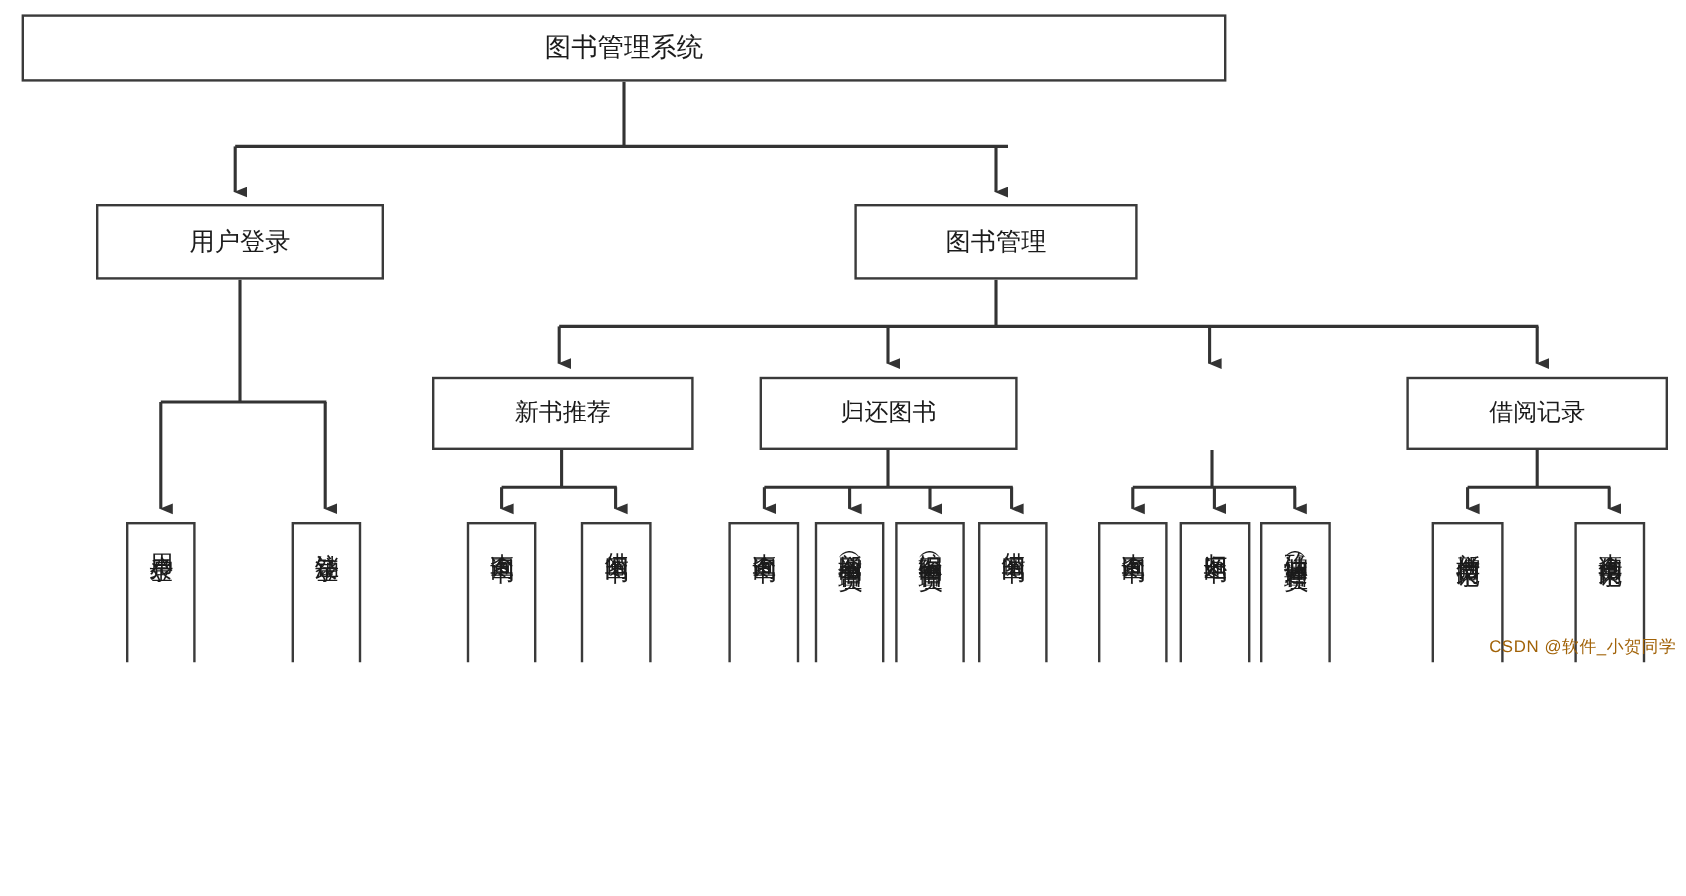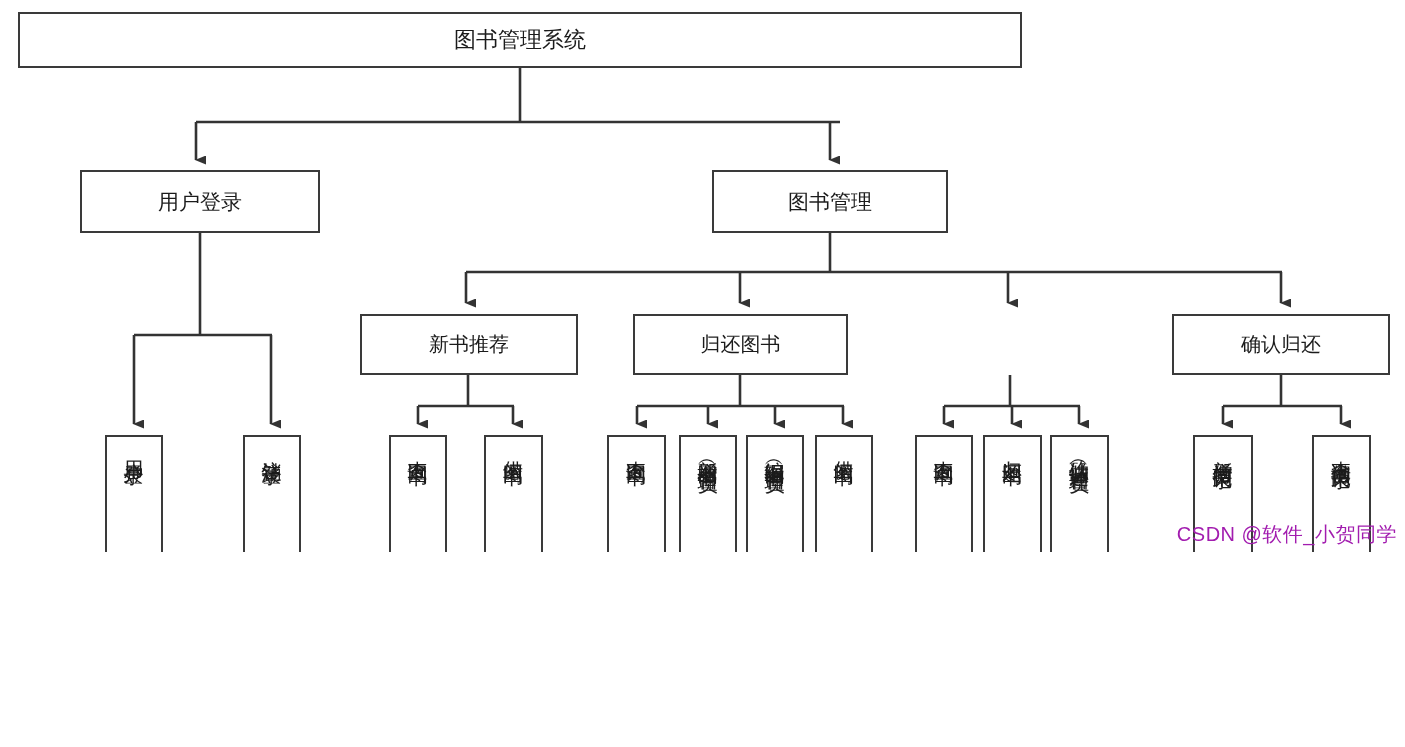--- a/index.html
+++ b/index.html
@@ -57,22 +57,22 @@
     writing-mode: vertical-rl;
     text-orientation: upright;
     letter-spacing: 2px;
     line-height: 1.0;
     white-space: nowrap;
   }
   #watermark {
     position: absolute;
     right: 8px;
     bottom: 4px;
-    font-size: 20px;
-    color: #a21caf;
+    font-size: 14px;
+    color: #a16207;
     white-space: nowrap;
     letter-spacing: 0.5px;
   }
 </style>
 </head>
 <body>
 
 <div id="diagram-canvas">
 
   <svg id="edge-layer" viewBox="0 0 1405 747" xmlns="http://www.w3.org/2000/svg">
@@ -136,21 +136,21 @@
     <span>图书管理</span>
   </div>
 
   <div class="node level3" style="left:360px; top:314px; width:218px; height:61px;text-align:center;">
     <span>新书推荐</span>
   </div>
   <div class="node level3" style="left:633px; top:314px; width:215px; height:61px;">
     <span>归还图书</span>
   </div>
   <div class="node level3" style="left:1172px; top:314px; width:218px; height:61px;">
-    <span>确认归还</span>
+    <span>借阅记录</span>
   </div>
 
   <div class="node leaf" style="left:105px; top:435px; width:58px; height:299px;">
     <span class="vlabel">用户登录</span>
   </div>
   <div class="node leaf" style="left:243px; top:435px; width:58px; height:299px;">
     <span class="vlabel">注销登录</span>
   </div>
 
   <div class="node leaf" style="left:389px; top:435px; width:58px; height:299px;">

